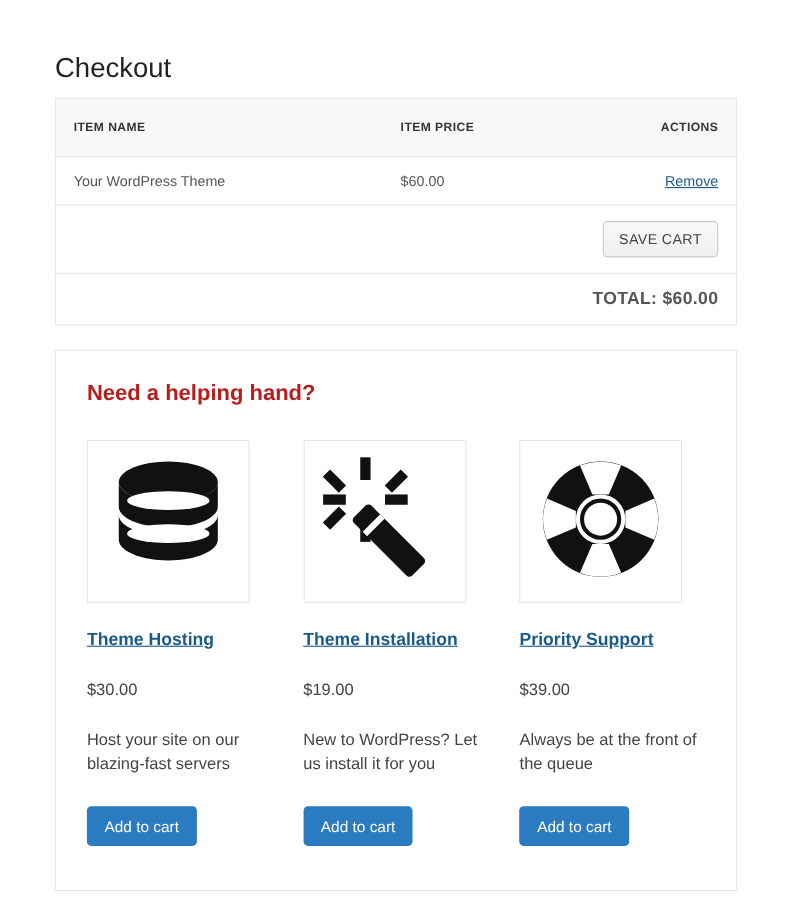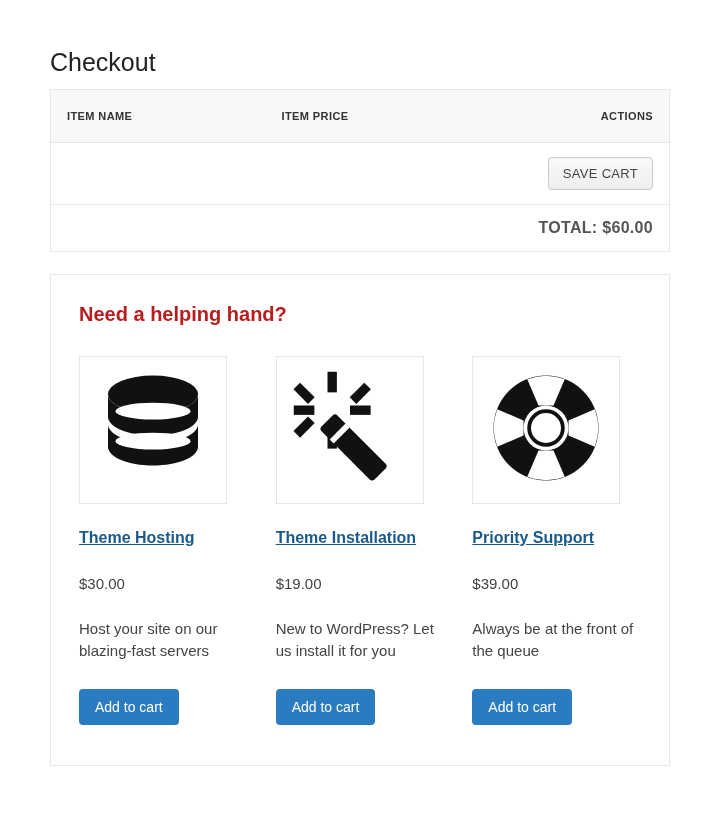--- a/index.html
+++ b/index.html
@@ -135,20 +135,27 @@
 
   <table class="cart-table">
     <thead>
       <tr>
         <th>ITEM NAME</th>
         <th>ITEM PRICE</th>
         <th class="actions-h">ACTIONS</th>
       </tr>
     </thead>
     <tbody>
+      <tr>
+        <td>Your WordPress Theme</td>
+        <td>$60.00</td>
+        <td class="actions-c">
+          <a class="remove-link">Remove</a>
+        </td>
+      </tr>
       <tr class="cart-save-row">
         <td colspan="3">
           <button class="save-cart-btn">SAVE CART</button>
         </td>
       </tr>
       <tr class="cart-total-row">
         <td colspan="3">TOTAL: $60.00</td>
       </tr>
     </tbody>
   </table>

